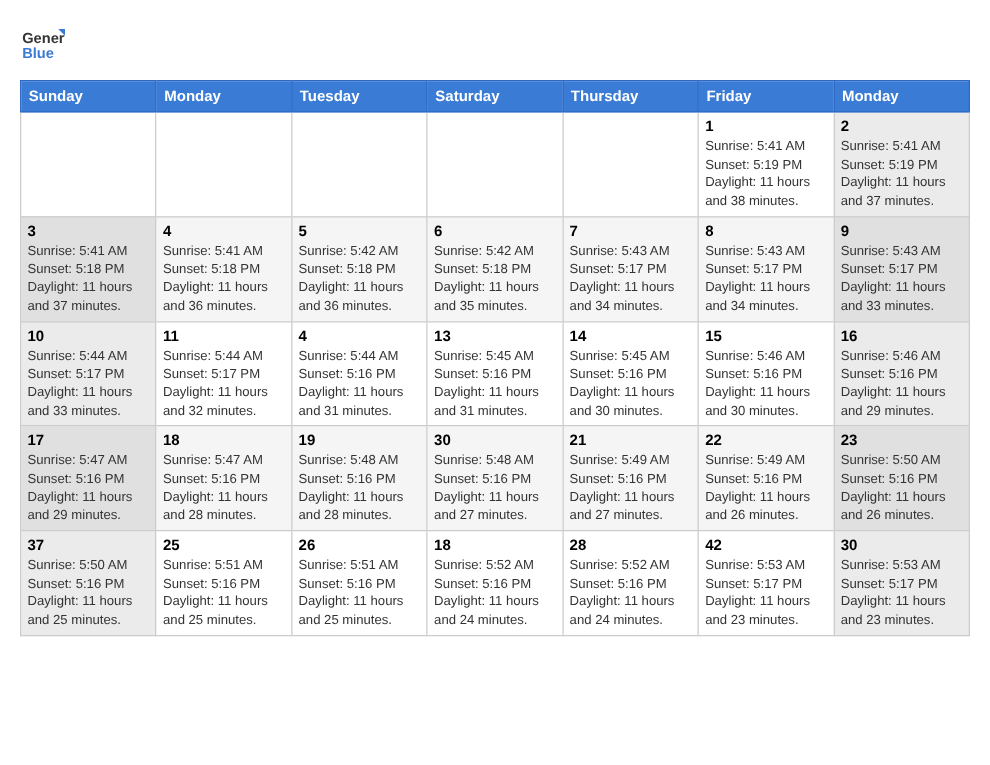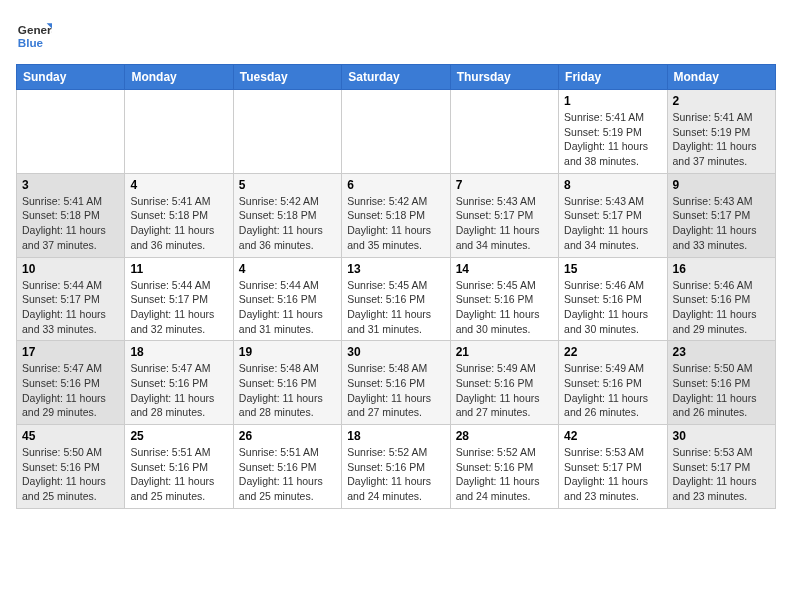--- a/index.html
+++ b/index.html
@@ -216,21 +216,21 @@
           <span class="day-num">22</span>
           <div class="day-info">Sunrise: 5:49 AM<br>Sunset: 5:16 PM<br>Daylight: 11 hours<br>and 26 minutes.</div>
         </td>
         <td>
           <span class="day-num">23</span>
           <div class="day-info">Sunrise: 5:50 AM<br>Sunset: 5:16 PM<br>Daylight: 11 hours<br>and 26 minutes.</div>
         </td>
       </tr>
       <tr>
         <td>
-          <span class="day-num">45</span>
+          <span class="day-num">37</span>
           <div class="day-info">Sunrise: 5:50 AM<br>Sunset: 5:16 PM<br>Daylight: 11 hours<br>and 25 minutes.</div>
         </td>
         <td>
           <span class="day-num">25</span>
           <div class="day-info">Sunrise: 5:51 AM<br>Sunset: 5:16 PM<br>Daylight: 11 hours<br>and 25 minutes.</div>
         </td>
         <td>
           <span class="day-num">26</span>
           <div class="day-info">Sunrise: 5:51 AM<br>Sunset: 5:16 PM<br>Daylight: 11 hours<br>and 25 minutes.</div>
         </td>

